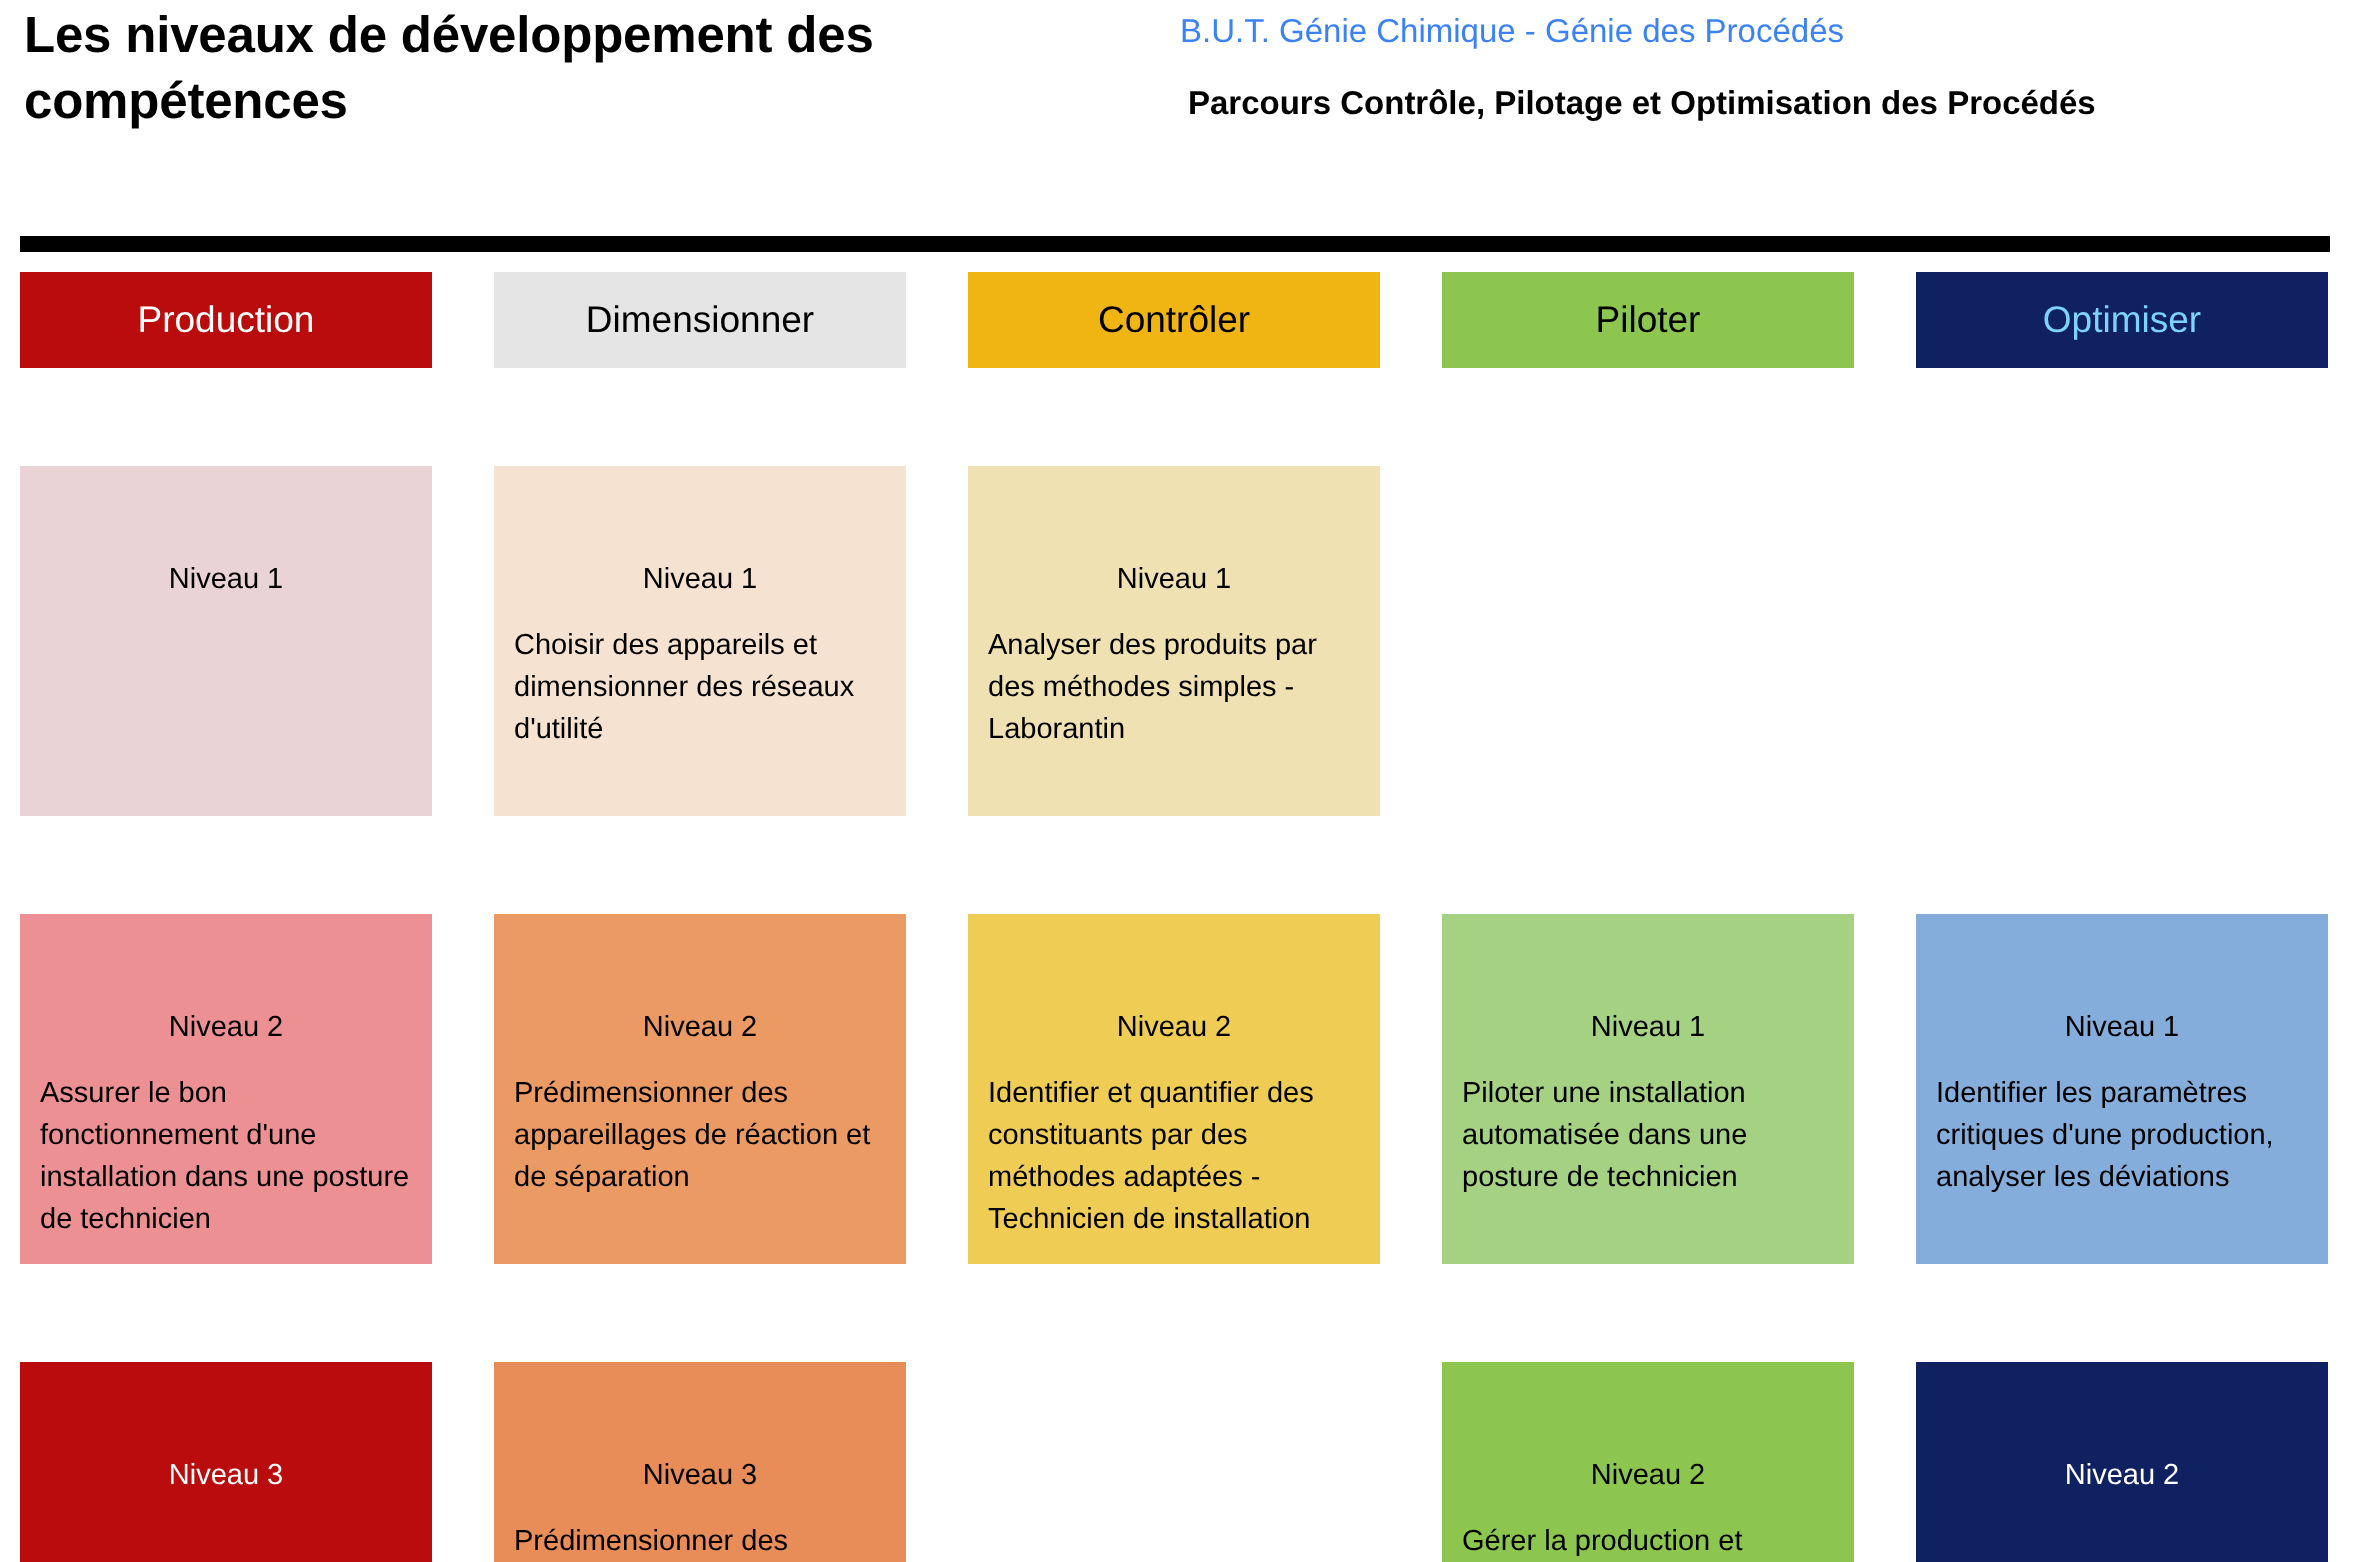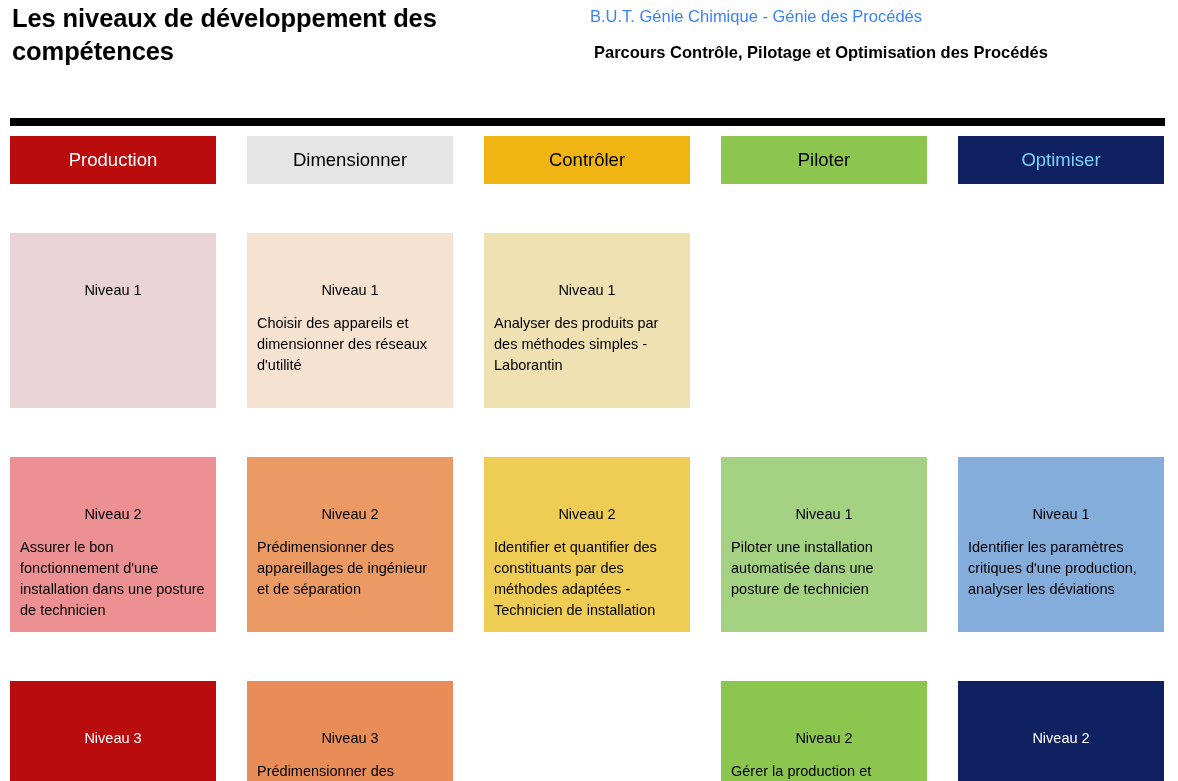--- a/index.html
+++ b/index.html
@@ -154,21 +154,21 @@
       </div>
     </div>
     <div class="column">
       <div class="col-header" style="background: #e5e5e5; color: rgb(0, 0, 0);">Dimensionner</div>
       <div class="card" style="background: rgb(246, 226, 209); color: rgb(0, 0, 0);">
         <div class="card-level">Niveau 1</div>
         <div class="card-desc">Choisir des appareils et dimensionner des réseaux d'utilité</div>
       </div>
       <div class="card" style="background: rgb(235, 154, 100); color: rgb(0, 0, 0);">
         <div class="card-level">Niveau 2</div>
-        <div class="card-desc">Prédimensionner des appareillages de ingénieur et de séparation</div>
+        <div class="card-desc">Prédimensionner des appareillages de réaction et de séparation</div>
       </div>
       <div class="card" style="background: rgb(233, 141, 88); color: rgb(0, 0, 0);">
         <div class="card-level">Niveau 3</div>
         <div class="card-desc">Prédimensionner des appareillages complexes et faire des choix technologiques</div>
       </div>
     </div>
     <div class="column">
       <div class="col-header" style="background: rgb(240, 180, 19); color: rgb(0, 0, 0);">Contrôler</div>
       <div class="card" style="background: rgb(239, 225, 178); color: rgb(0, 0, 0);">
         <div class="card-level">Niveau 1</div>

